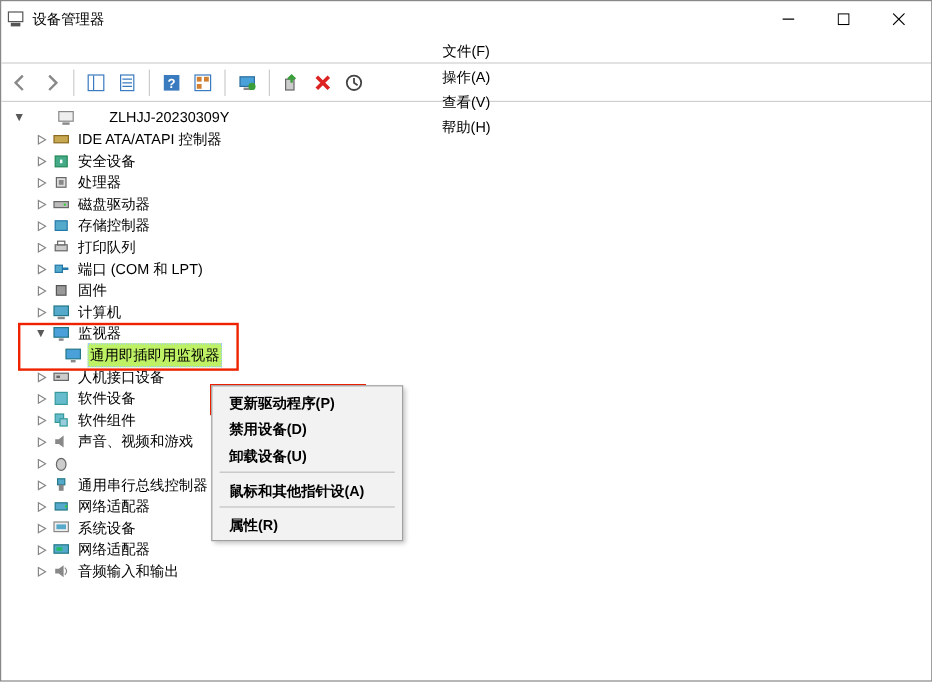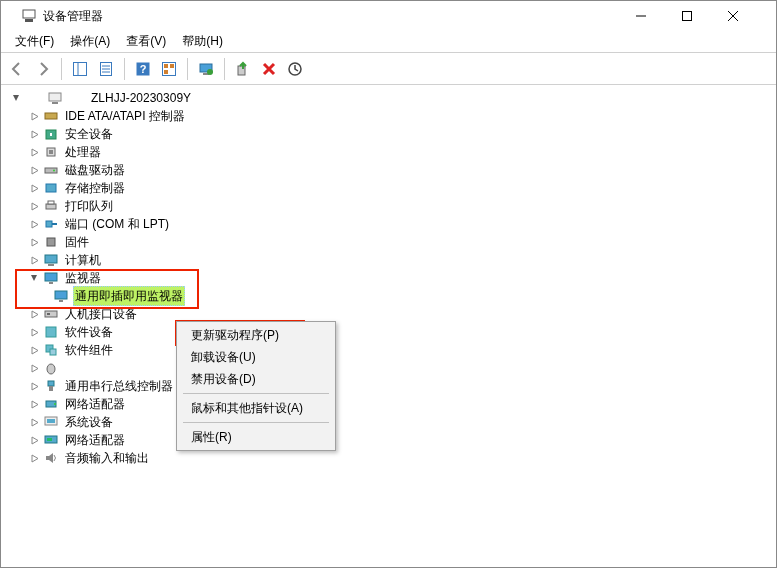--- a/index.html
+++ b/index.html
@@ -12,34 +12,35 @@
     width: 777px;
     height: 568px;
     overflow: hidden;
     border: 1px solid #888;
     position: relative;
   }
   .titlebar {
     display: flex;
     align-items: center;
     height: 30px;
-    padding: 0 20px;
+    padding: 0 4px;
   }
   .title-icon { width: 16px; height: 16px; display: inline-flex; align-items:center; justify-content:center; margin-right: 6px;}
   .title-text { flex: 1; font-size: 12px; }
   .win-controls { display: flex; }
   .win-btn {
     width: 46px; height: 30px; display:flex; align-items:center; justify-content:center;
   }
   .menubar {
     display: flex;
     padding: 2px 6px;
     border-bottom: 1px solid #d0d0d0;
     height: 22px;
     align-items: center;
+    flex-direction: column;
   }
   .menu-item { padding: 2px 8px; }
   .toolbar {
     display: flex;
     align-items: center;
     padding: 2px 4px;
     border-bottom: 1px solid #d0d0d0;
     height: 32px;
     gap: 2px;
   }
@@ -93,21 +94,21 @@
     border: 1px solid #a0a0a0;
     box-shadow: 2px 2px 4px rgba(0,0,0,0.25);
     padding: 2px;
     width: 160px;
     z-index: 10;
   }
   .ctx-item {
     padding: 4px 12px;
     height: 22px;
     display: flex;
-    align-items: center;
+    font-weight: bold;
   }
   .ctx-sep { height:1px; background:#c0c0c0; margin:3px 4px; }
   
   svg { display:block; }
 </style>
 </head>
 <body>
 
 <div class="titlebar">
   <span class="title-icon">
@@ -425,20 +426,33 @@
       </span>
     <span class="node-icon">
         <svg width="14" height="14">
           <rect x="2" y="2" width="7" height="7" fill="#6bc" stroke="#399"></rect>
           <rect x="6" y="6" width="6" height="6" fill="#9cd" stroke="#399"></rect>
         </svg>
       </span>
     <span class="node-label">软件组件</span>
   </div>
 
+  <div class="node indent-1">
+    <span class="expander">
+        <svg width="9" height="9">
+          <path d="M2 1 L8 4.5 L2 8 Z" fill="none" stroke="#888"></path>
+        </svg>
+      </span>
+    <span class="node-icon">
+        <svg width="14" height="14">
+          <path d="M2 5 L5 5 L9 2 L9 12 L5 9 L2 9 Z" fill="#888"></path>
+        </svg>
+      </span>
+    <span class="node-label">声音、视频和游戏</span>
+  </div>
 
   <div class="node indent-1">
     <span class="expander">
         <svg width="9" height="9">
           <path d="M2 1 L8 4.5 L2 8 Z" fill="none" stroke="#888"></path>
         </svg>
       </span>
     <span class="node-icon">
         <svg width="14" height="14">
           <ellipse cx="7" cy="8" rx="4" ry="5" fill="#ccc" stroke="#666"></ellipse>
@@ -521,24 +535,24 @@
     <span class="node-label">音频输入和输出</span>
   </div>
 
   <div class="red-box" style="left:14px; top:184px; width:184px; height:40px;"></div>
 
   <div class="context-menu" style="left:175px; top:236px;">
     <div class="ctx-item">
       <span>更新驱动程序(P)</span>
     </div>
     <div class="ctx-item">
+      <span>禁用设备(D)</span>
+    </div>
+    <div class="ctx-item">
       <span>卸载设备(U)</span>
-    </div>
-    <div class="ctx-item">
-      <span>禁用设备(D)</span>
     </div>
     <div class="ctx-sep"></div>
     <div class="ctx-item">
       <span>鼠标和其他指针设(A)</span>
     </div>
     <div class="ctx-sep"></div>
     <div class="ctx-item">
       <span>属性(R)</span>
     </div>
   </div>

